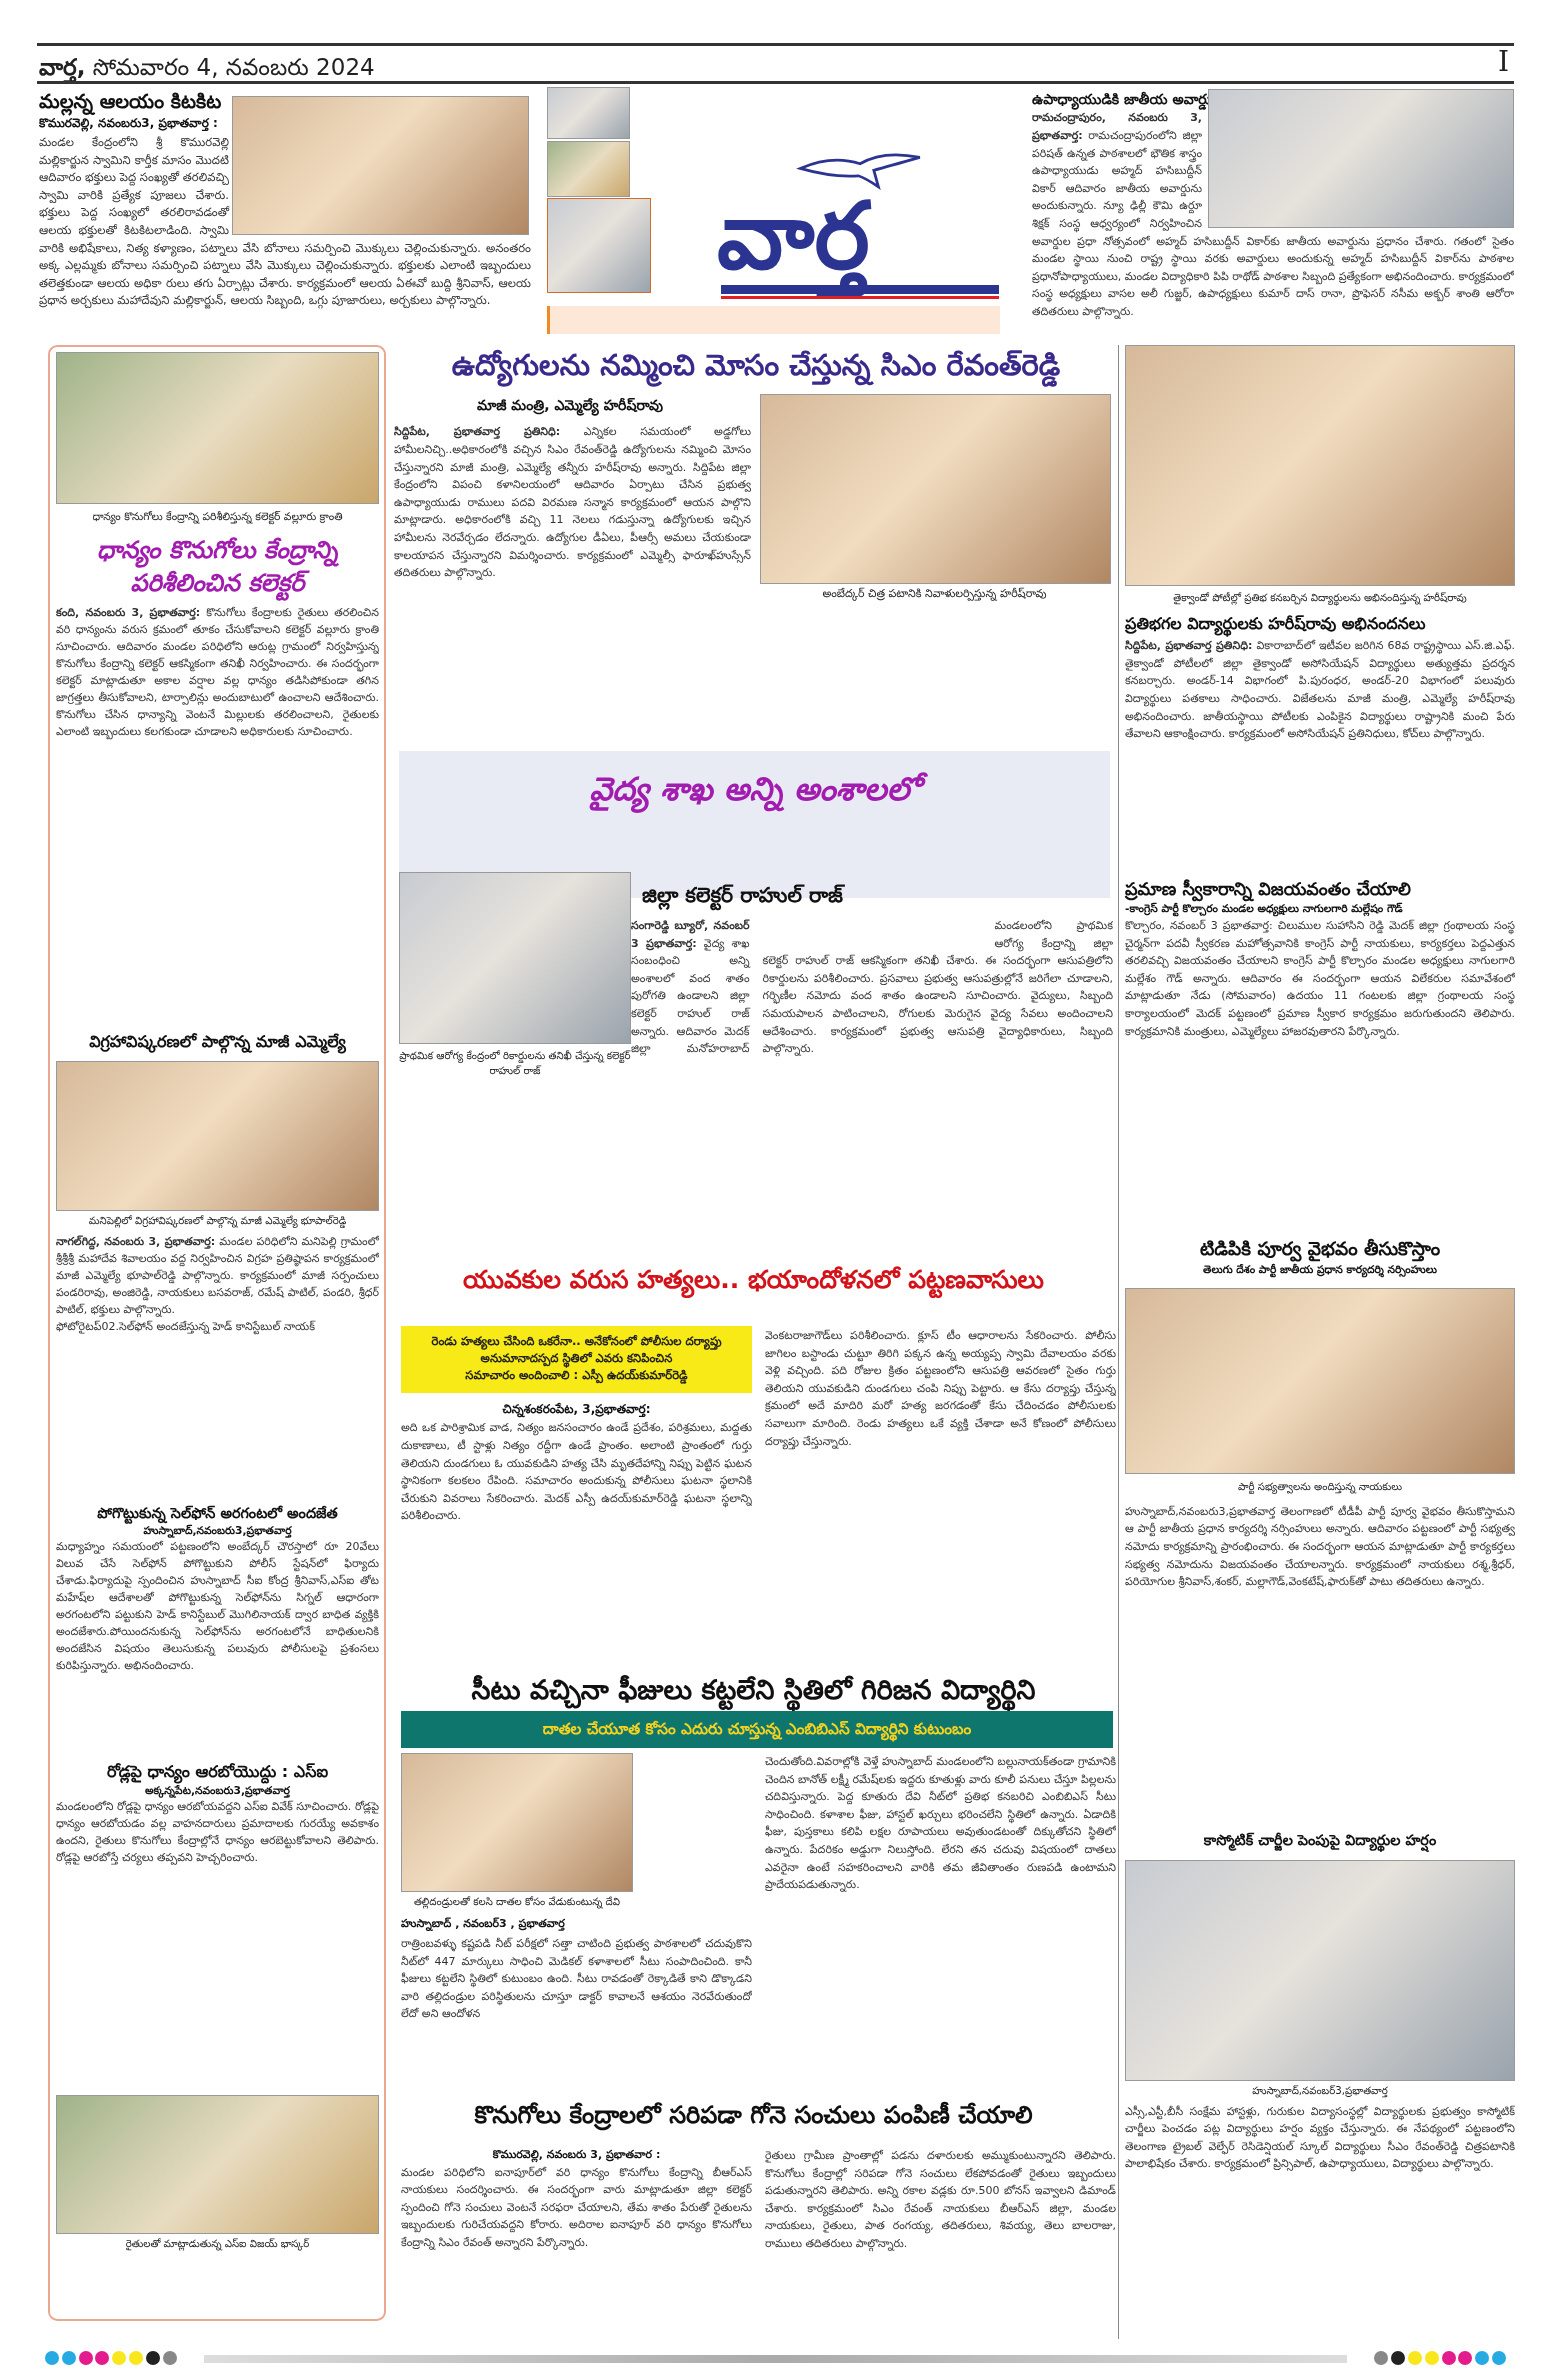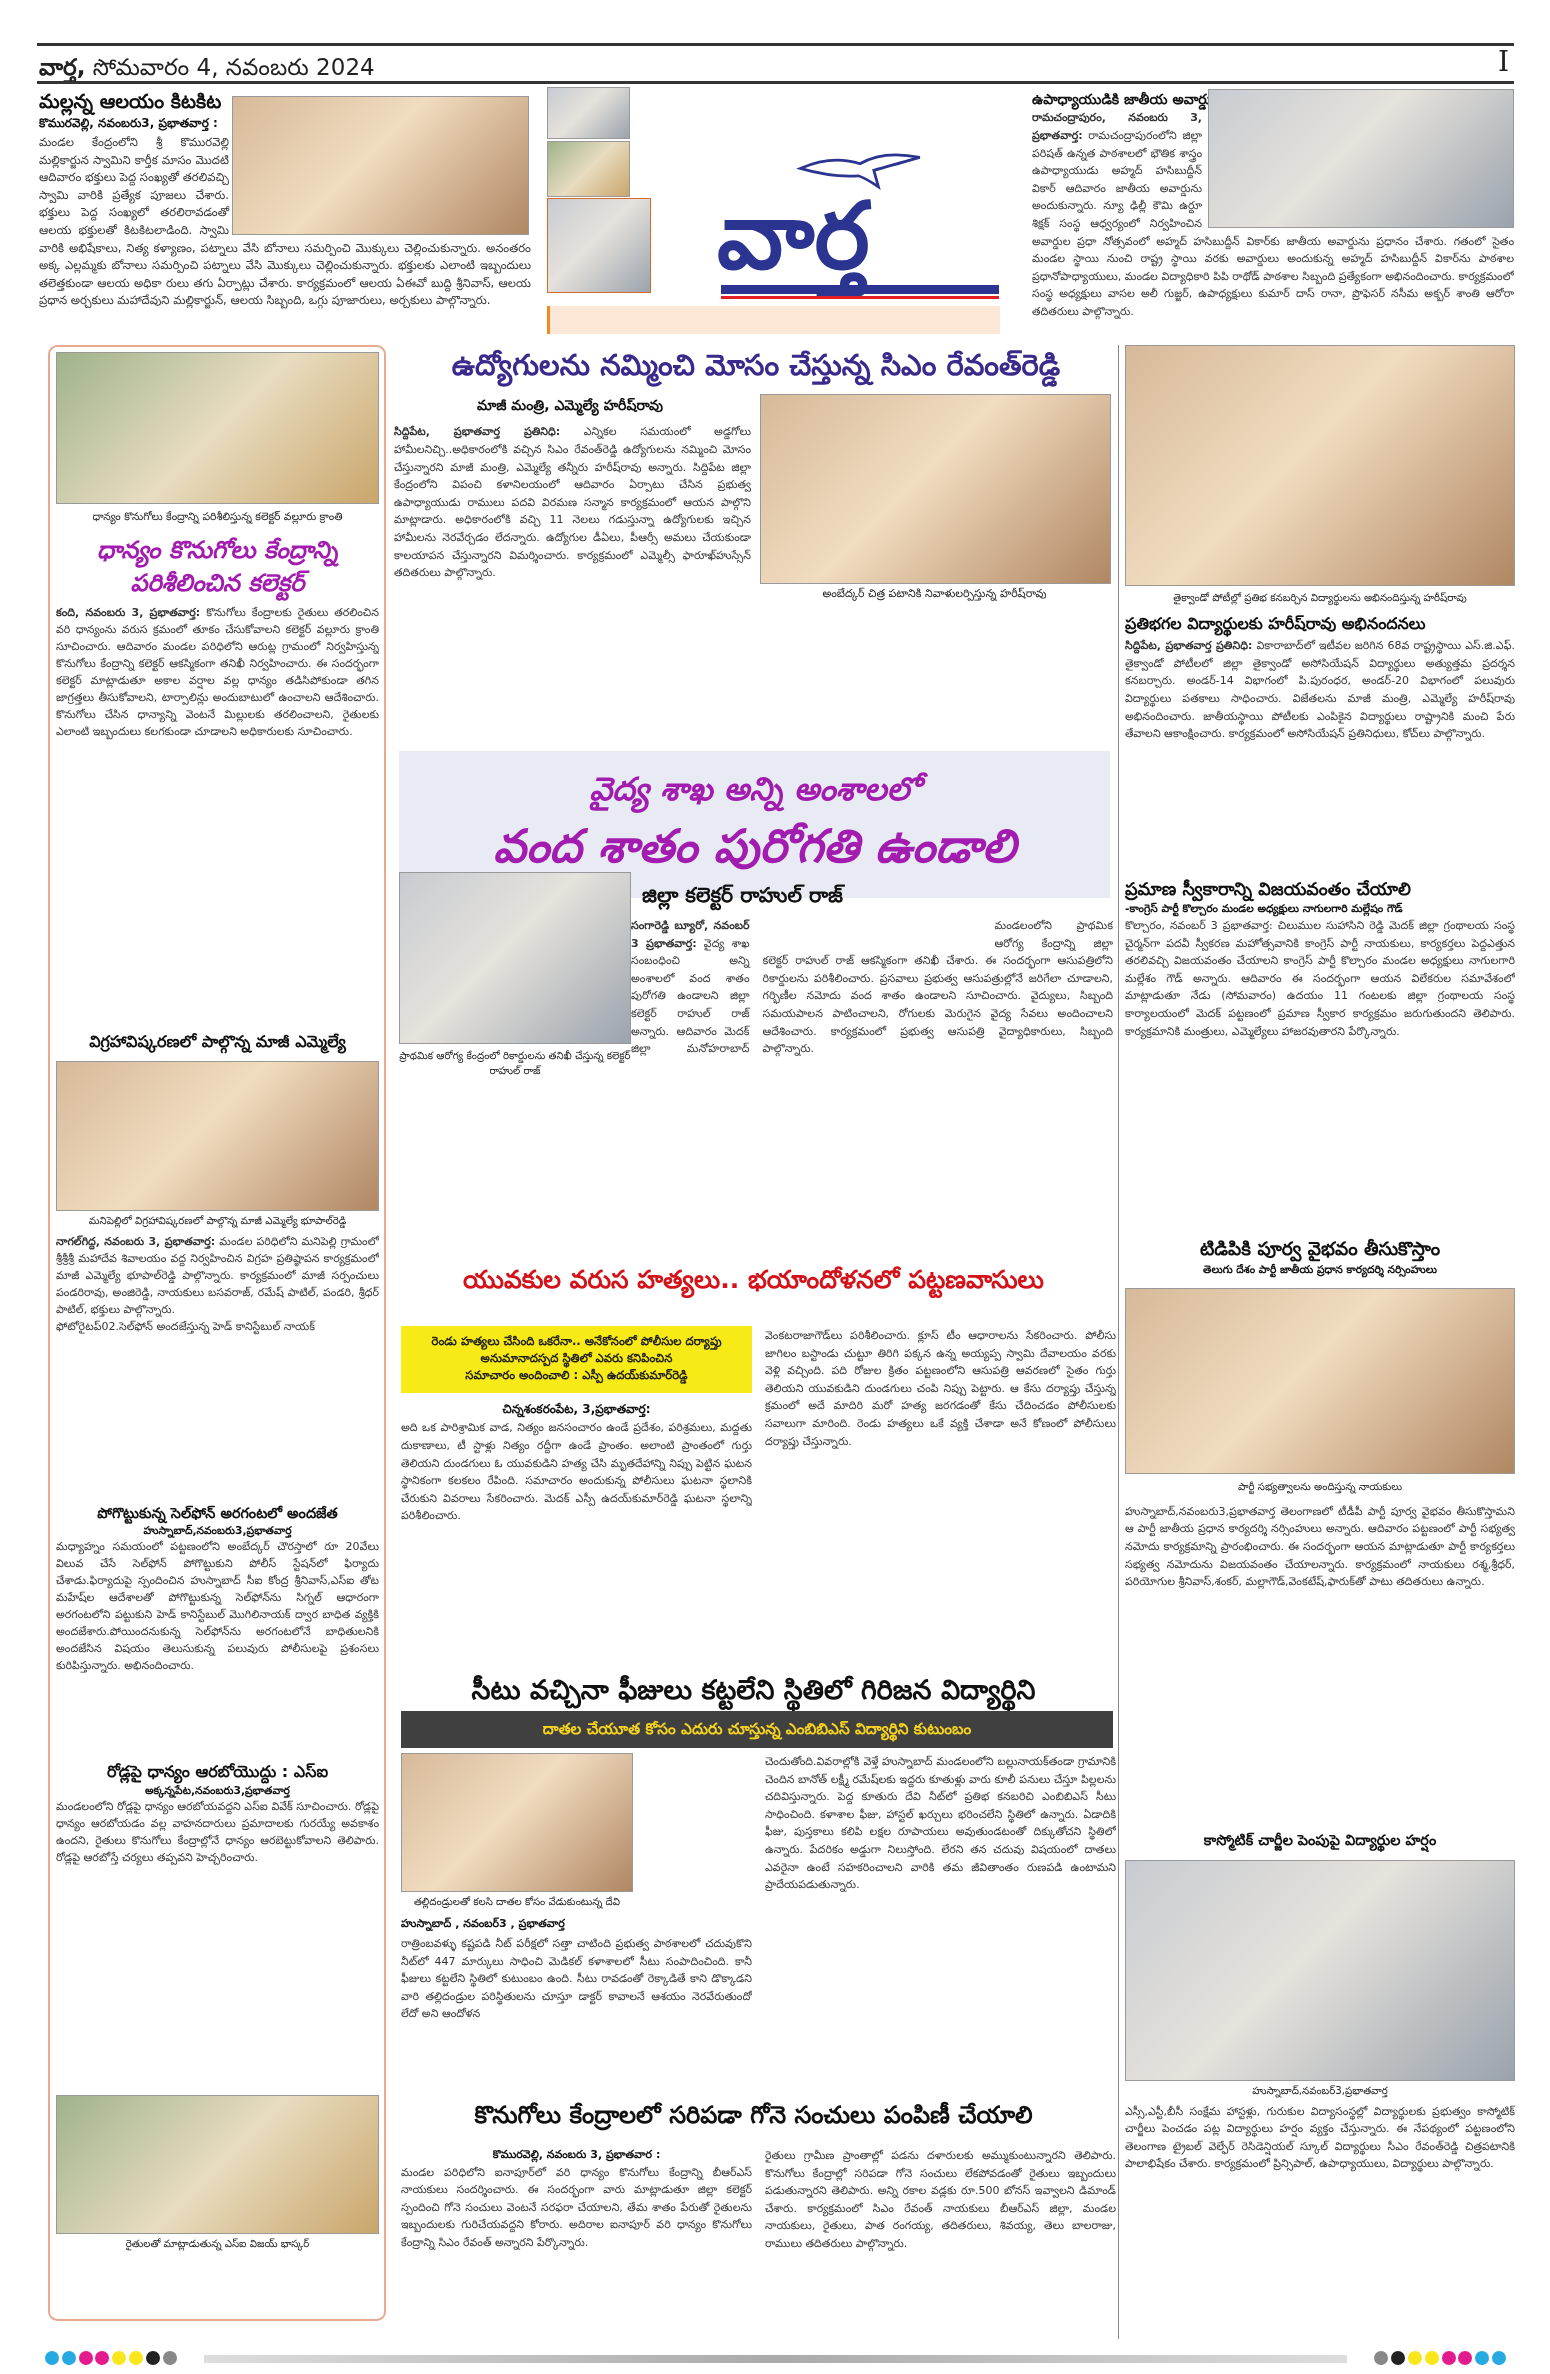--- a/index.html
+++ b/index.html
@@ -20,21 +20,21 @@
   .hl-purple { color: #3b2a8c; font-weight: bold; }
   .hl-pink { color: #a21caf; font-weight: bold; font-style: italic; }
   .hl-red { color: #d4121a; font-weight: bold; }
   .col-rule { position: absolute; width: 0.9px; background: #888; }
   .box-frame { position: absolute; border: 2.8px solid #e9a88f; border-radius: 9.3px; }
   .brand-band { position: absolute; background: #e31e24; color: #fff; font-weight: bold; display: flex; align-items: center; }
   .brand-band .sep { display: inline-block; width: 5.6px; height: 26px; background: #f5c400; margin: 0 9.3px; }
   .logo-word { position: absolute; color: #2b3591; font-weight: bold; font-family: "DejaVu Sans", sans-serif; }
   .pink-banner { position: absolute; background: #e8ebf4; }
   .yellow-box { position: absolute; background: #f8ea16; text-align: center; font-weight: bold; color: #222; font-size: 13px; line-height: 20.4px; padding: 7.4px 5.6px; }
-  .black-bar { position: absolute; background: #404040; color: #f6d31e; text-align: center; font-weight: bold; font-size: 18.6px; }
+  .black-bar { position: absolute; background: #0f766e; color: #f6d31e; text-align: center; font-weight: bold; font-size: 18.6px; }
   .color-dots { position: absolute; top: 2351px; display: flex; gap: 2.8px; }
   .color-dots span { width: 14px; height: 14px; border-radius: 50%; display: inline-block; }
   .bottom-bar { position: absolute; left: 204px; right: 204px; top: 2355px; height: 8.3px; background: linear-gradient(90deg, #ddd, #aaa, #ddd); }
 </style>
 </head>
 <body>
 
 <div class="rule" style="top:43px;"></div>
 <div class="masthead-date">
   <b>వార్త,</b><span> సోమవారం 4, నవంబరు 2024</span>
@@ -115,21 +115,20 @@
   <div class="hl-black" style="width:352px; text-align:center; font-size:14px; line-height:22px;">మాజీ మంత్రి, ఎమ్మెల్యే హరీష్‌రావు</div>
   <div class="body-text" style="width:357px; height:283px; margin-top:7.4px; font-size:11px; line-height:17.6px;">
     <b>సిద్దిపేట, ప్రభాతవార్త ప్రతినిధి:</b> <span>ఎన్నికల సమయంలో అడ్డగోలు హామీలనిచ్చి..అధికారంలోకి వచ్చిన సిఎం రేవంత్‌రెడ్డి ఉద్యోగులను నమ్మించి మోసం చేస్తున్నారని మాజీ మంత్రి, ఎమ్మెల్యే తన్నీరు హరీష్‌రావు అన్నారు. సిద్దిపేట జిల్లా కేంద్రంలోని విపంచి కళానిలయంలో ఆదివారం ఏర్పాటు చేసిన ప్రభుత్వ ఉపాధ్యాయుడు రాములు పదవి విరమణ సన్మాన కార్యక్రమంలో ఆయన పాల్గొని మాట్లాడారు. అధికారంలోకి వచ్చి 11 నెలలు గడుస్తున్నా ఉద్యోగులకు ఇచ్చిన హామీలను నెరవేర్చడం లేదన్నారు. ఉద్యోగుల డీఏలు, పీఆర్సీ అమలు చేయకుండా కాలయాపన చేస్తున్నారని విమర్శించారు. కార్యక్రమంలో ఎమ్మెల్సీ ఫారూఖ్‌హుస్సేన్ తదితరులు పాల్గొన్నారు.</span>
   </div>
   <div class="photo warm" style="left:366px; top:0; width:351px; height:190px;"></div>
   <div class="caption" style="position:absolute; left:365px; top:193px; width:351px; font-size:11px;">అంబేద్కర్ చిత్ర పటానికి నివాళులర్పిస్తున్న హరీష్‌రావు</div>
 </div>
 
 <div class="pink-banner" style="left:399px; top:719px; width:711px; height:147px;margin-top:32px;">
   <div class="hl-pink" style="text-align:center; font-size:32px; line-height:50px; margin-top:13px;">వైద్య శాఖ అన్ని అంశాలలో</div>
-  <div class="hl-pink" style="text-align:center; font-size:46px; line-height:65px;">వంద శాతం పురోగతి ఉండాలి</div>
 </div>
 <div class="abs" style="left:399px; top:872px; width:714px; height:427px;">
   <div class="photo cool" style="left:0; top:0; width:232px; height:172px;"></div>
   <div class="caption" style="position:absolute; left:0; top:176px; width:232px; font-size:10.2px; line-height:15px;">ప్రాథమిక ఆరోగ్య కేంద్రంలో రికార్డులను తనిఖీ చేస్తున్న కలెక్టర్ రాహుల్ రాజ్</div>
   <div class="hl-black" style="position:absolute; left:243px; top:9.3px; font-size:20.4px; line-height:28px;">జిల్లా కలెక్టర్ రాహుల్ రాజ్</div>
   <div class="body-text" style="position:absolute; left:0; top:45px; width:714px; height:376px; font-size:11px; line-height:17.6px; column-count:2; column-gap:13px;">
     <span style="float:left; width:232px; height:171px;"></span><b>సంగారెడ్డి బ్యూరో, నవంబర్ 3 ప్రభాతవార్త:</b> <span>వైద్య శాఖ సంబంధించి అన్ని అంశాలలో వంద శాతం పురోగతి ఉండాలని జిల్లా కలెక్టర్ రాహుల్ రాజ్ అన్నారు. ఆదివారం మెదక్ జిల్లా మనోహరాబాద్ మండలంలోని ప్రాథమిక ఆరోగ్య కేంద్రాన్ని జిల్లా కలెక్టర్ రాహుల్ రాజ్ ఆకస్మికంగా తనిఖీ చేశారు. ఈ సందర్భంగా ఆసుపత్రిలోని రికార్డులను పరిశీలించారు. ప్రసవాలు ప్రభుత్వ ఆసుపత్రుల్లోనే జరిగేలా చూడాలని, గర్భిణీల నమోదు వంద శాతం ఉండాలని సూచించారు. వైద్యులు, సిబ్బంది సమయపాలన పాటించాలని, రోగులకు మెరుగైన వైద్య సేవలు అందించాలని ఆదేశించారు. కార్యక్రమంలో ప్రభుత్వ ఆసుపత్రి వైద్యాధికారులు, సిబ్బంది పాల్గొన్నారు.</span>
   </div>
 </div>
 

